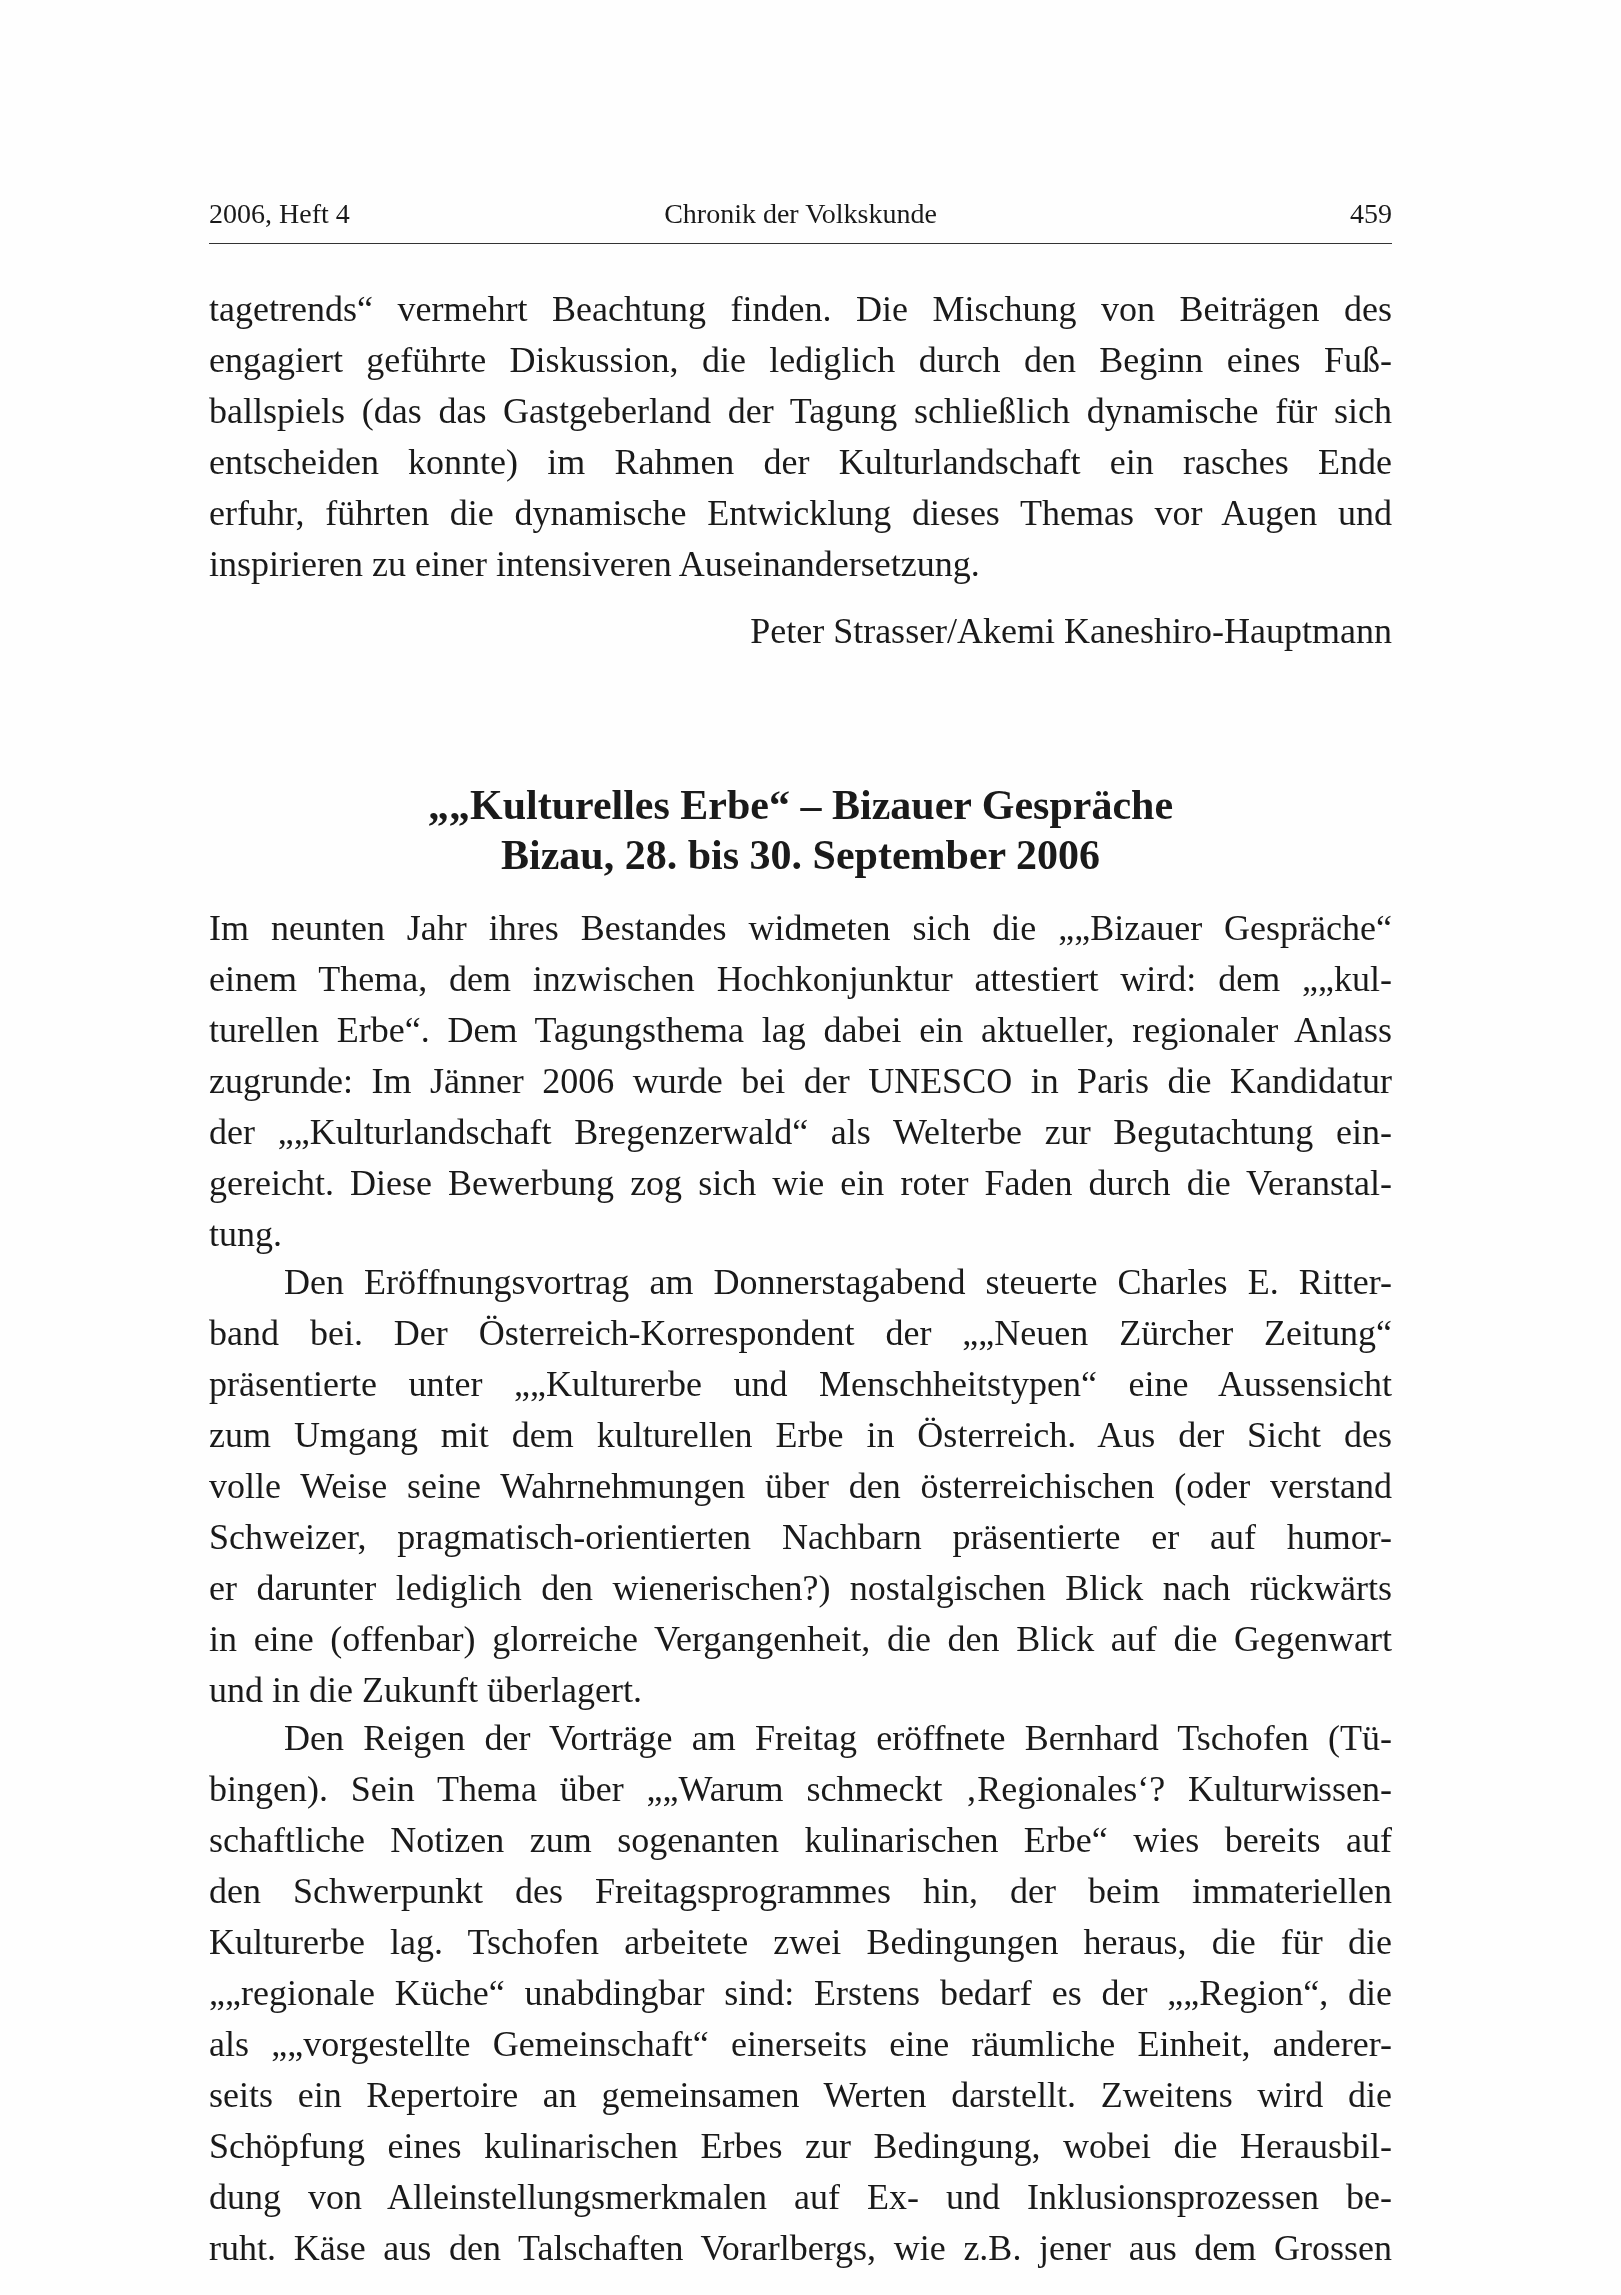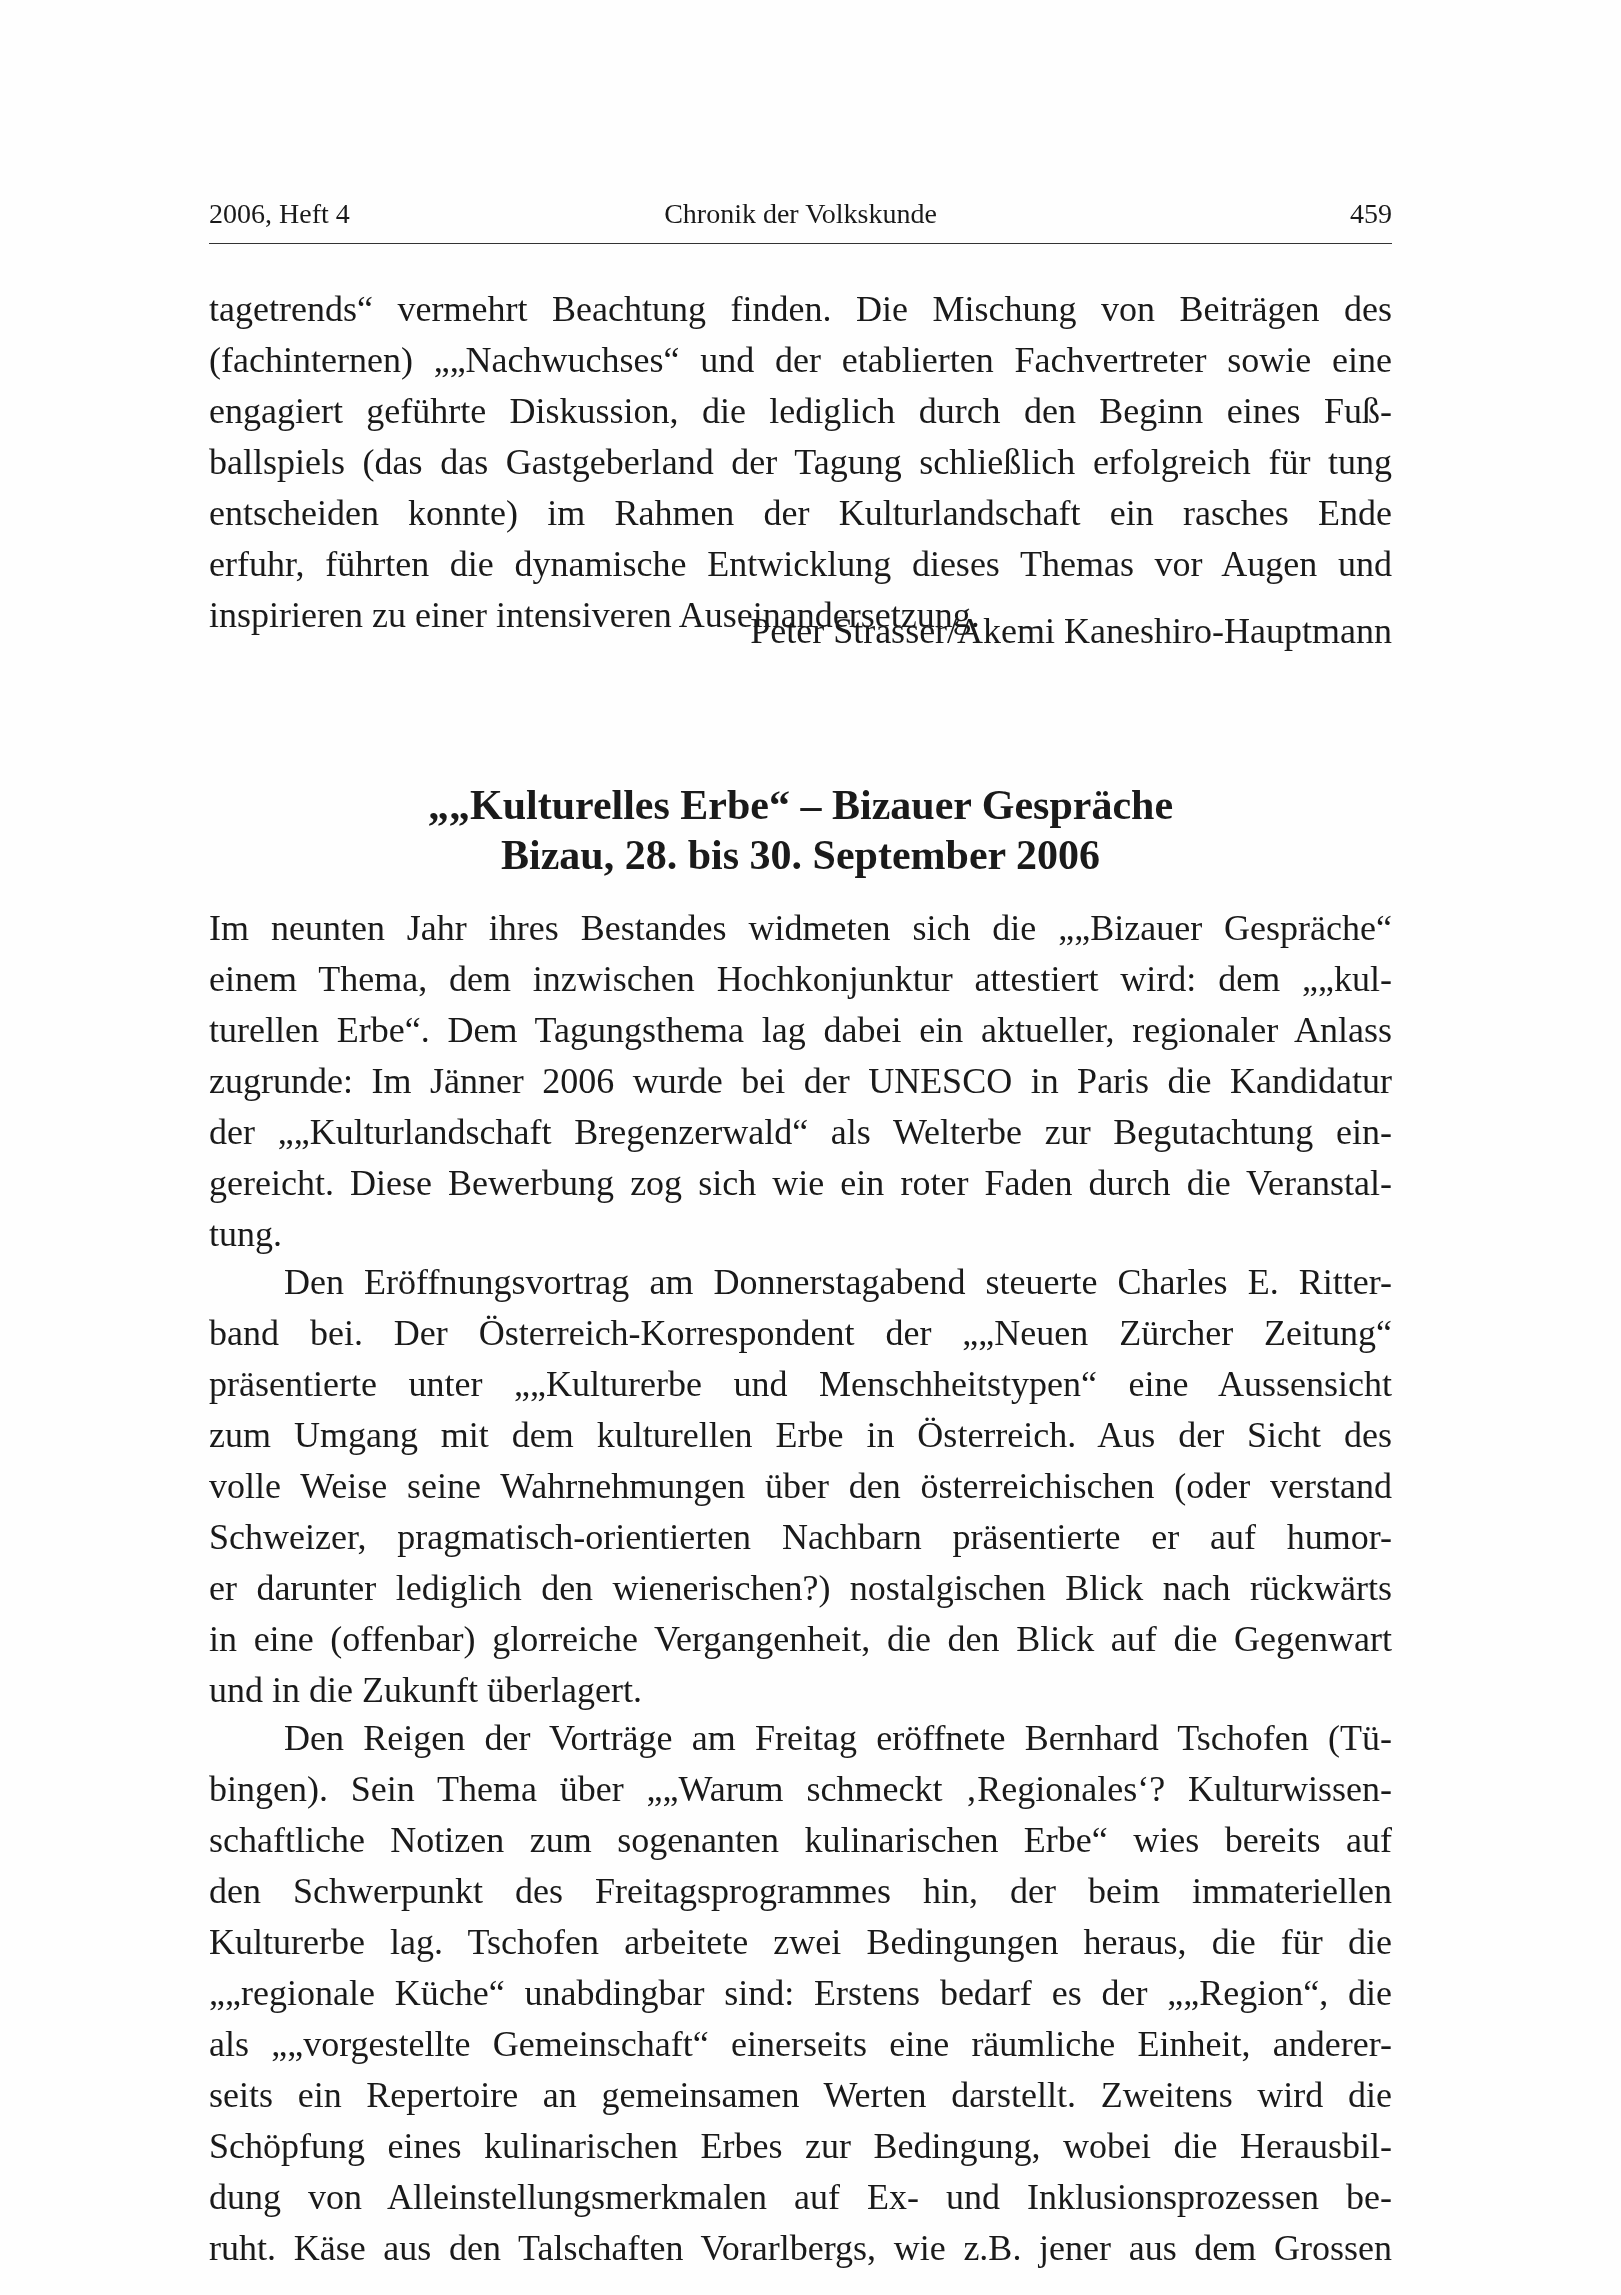--- a/index.html
+++ b/index.html
@@ -90,23 +90,22 @@
 
   <div class="running-header">
     <span class="left">2006, Heft 4</span>
     <span class="center">Chronik der Volkskunde</span>
     <span class="right">459</span>
   </div>
   <div class="header-rule"></div>
 
   <div class="block" style="top:284px;">
     <div class="line">tagetrends“ vermehrt Beachtung finden. Die Mischung von Beiträgen des</div>
-    <div class="line">(fachinternen) „„Nachwuchses“ und der etablierten Fachvertreter sowie eine</div>
     <div class="line">engagiert geführte Diskussion, die lediglich durch den Beginn eines Fuß-</div>
-    <div class="line">ballspiels (das das Gastgeberland der Tagung schließlich erfolgreich für tung</div>
+    <div class="line">ballspiels (das das Gastgeberland der Tagung schließlich dynamische für sich</div>
     <div class="line">entscheiden konnte) im Rahmen der Kulturlandschaft ein rasches Ende</div>
     <div class="line">erfuhr, führten die dynamische Entwicklung dieses Themas vor Augen und</div>
     <div class="line last">inspirieren zu einer intensiveren Auseinandersetzung.</div>
   </div>
   <div class="signature">Peter Strasser/Akemi Kaneshiro-Hauptmann</div>
 
   <div class="article-title">
     <span class="t2">„„Kulturelles Erbe“ – Bizauer Gespräche</span>
     <span class="t2">Bizau, 28. bis 30. September 2006</span>
   </div>

